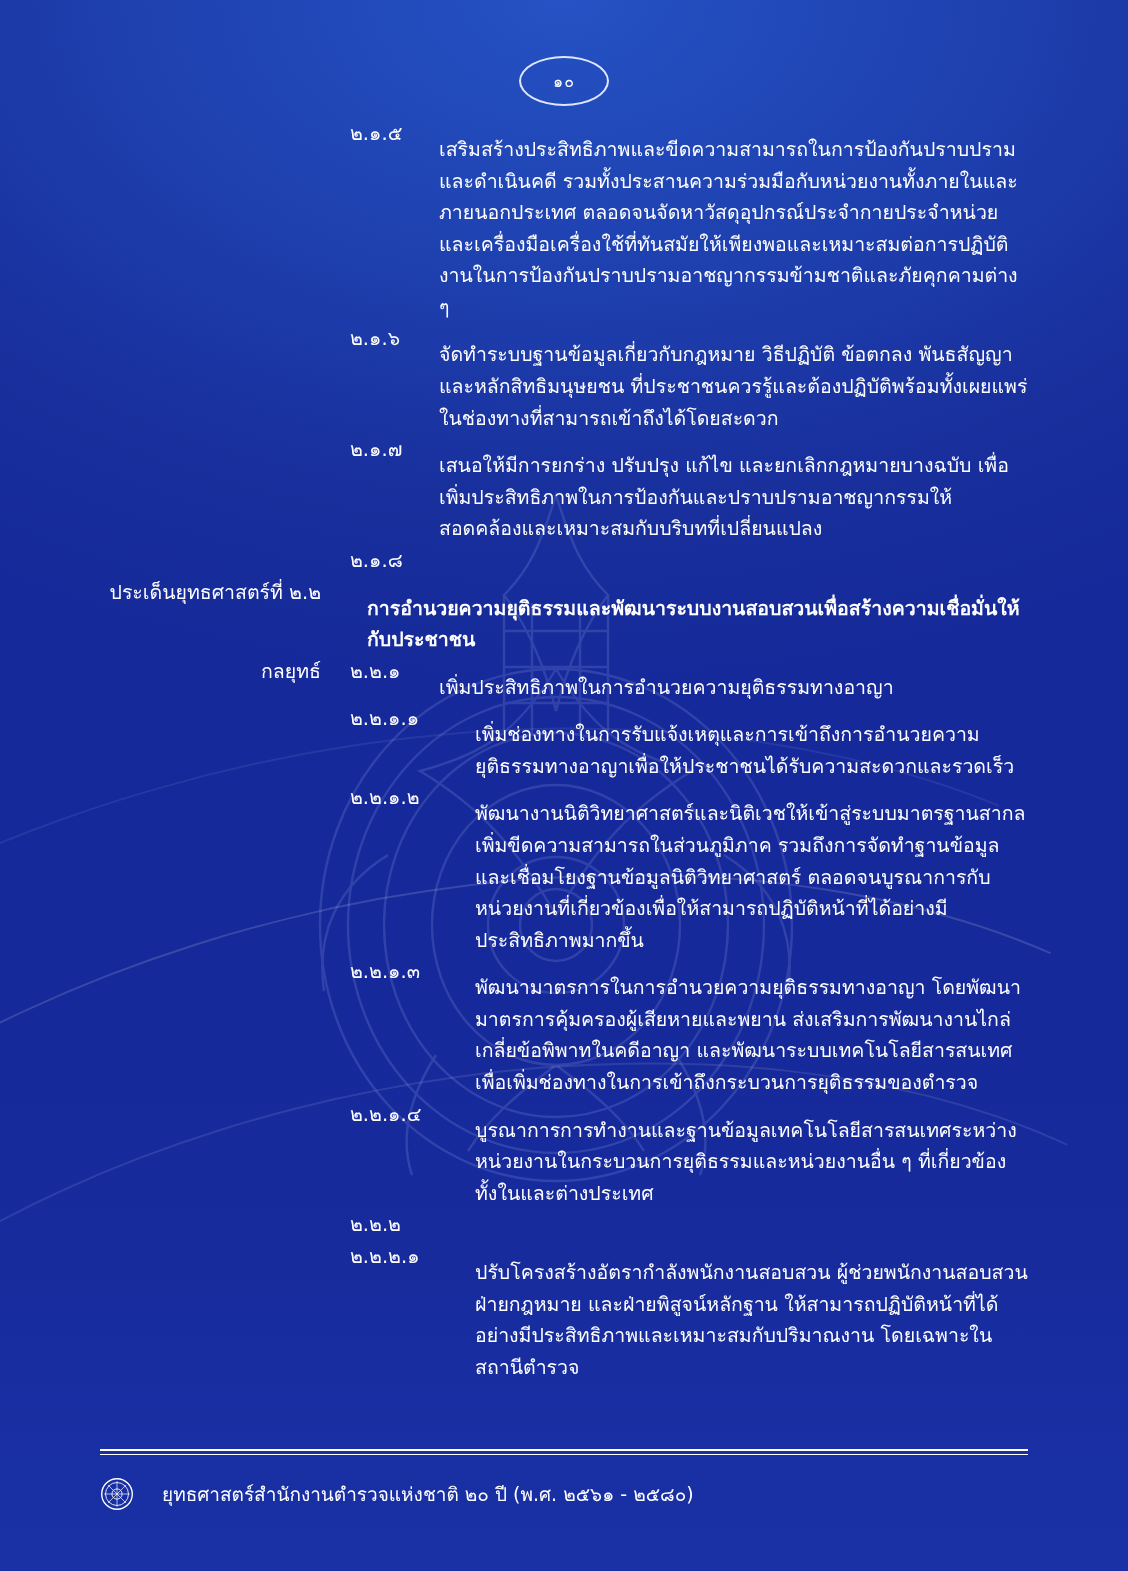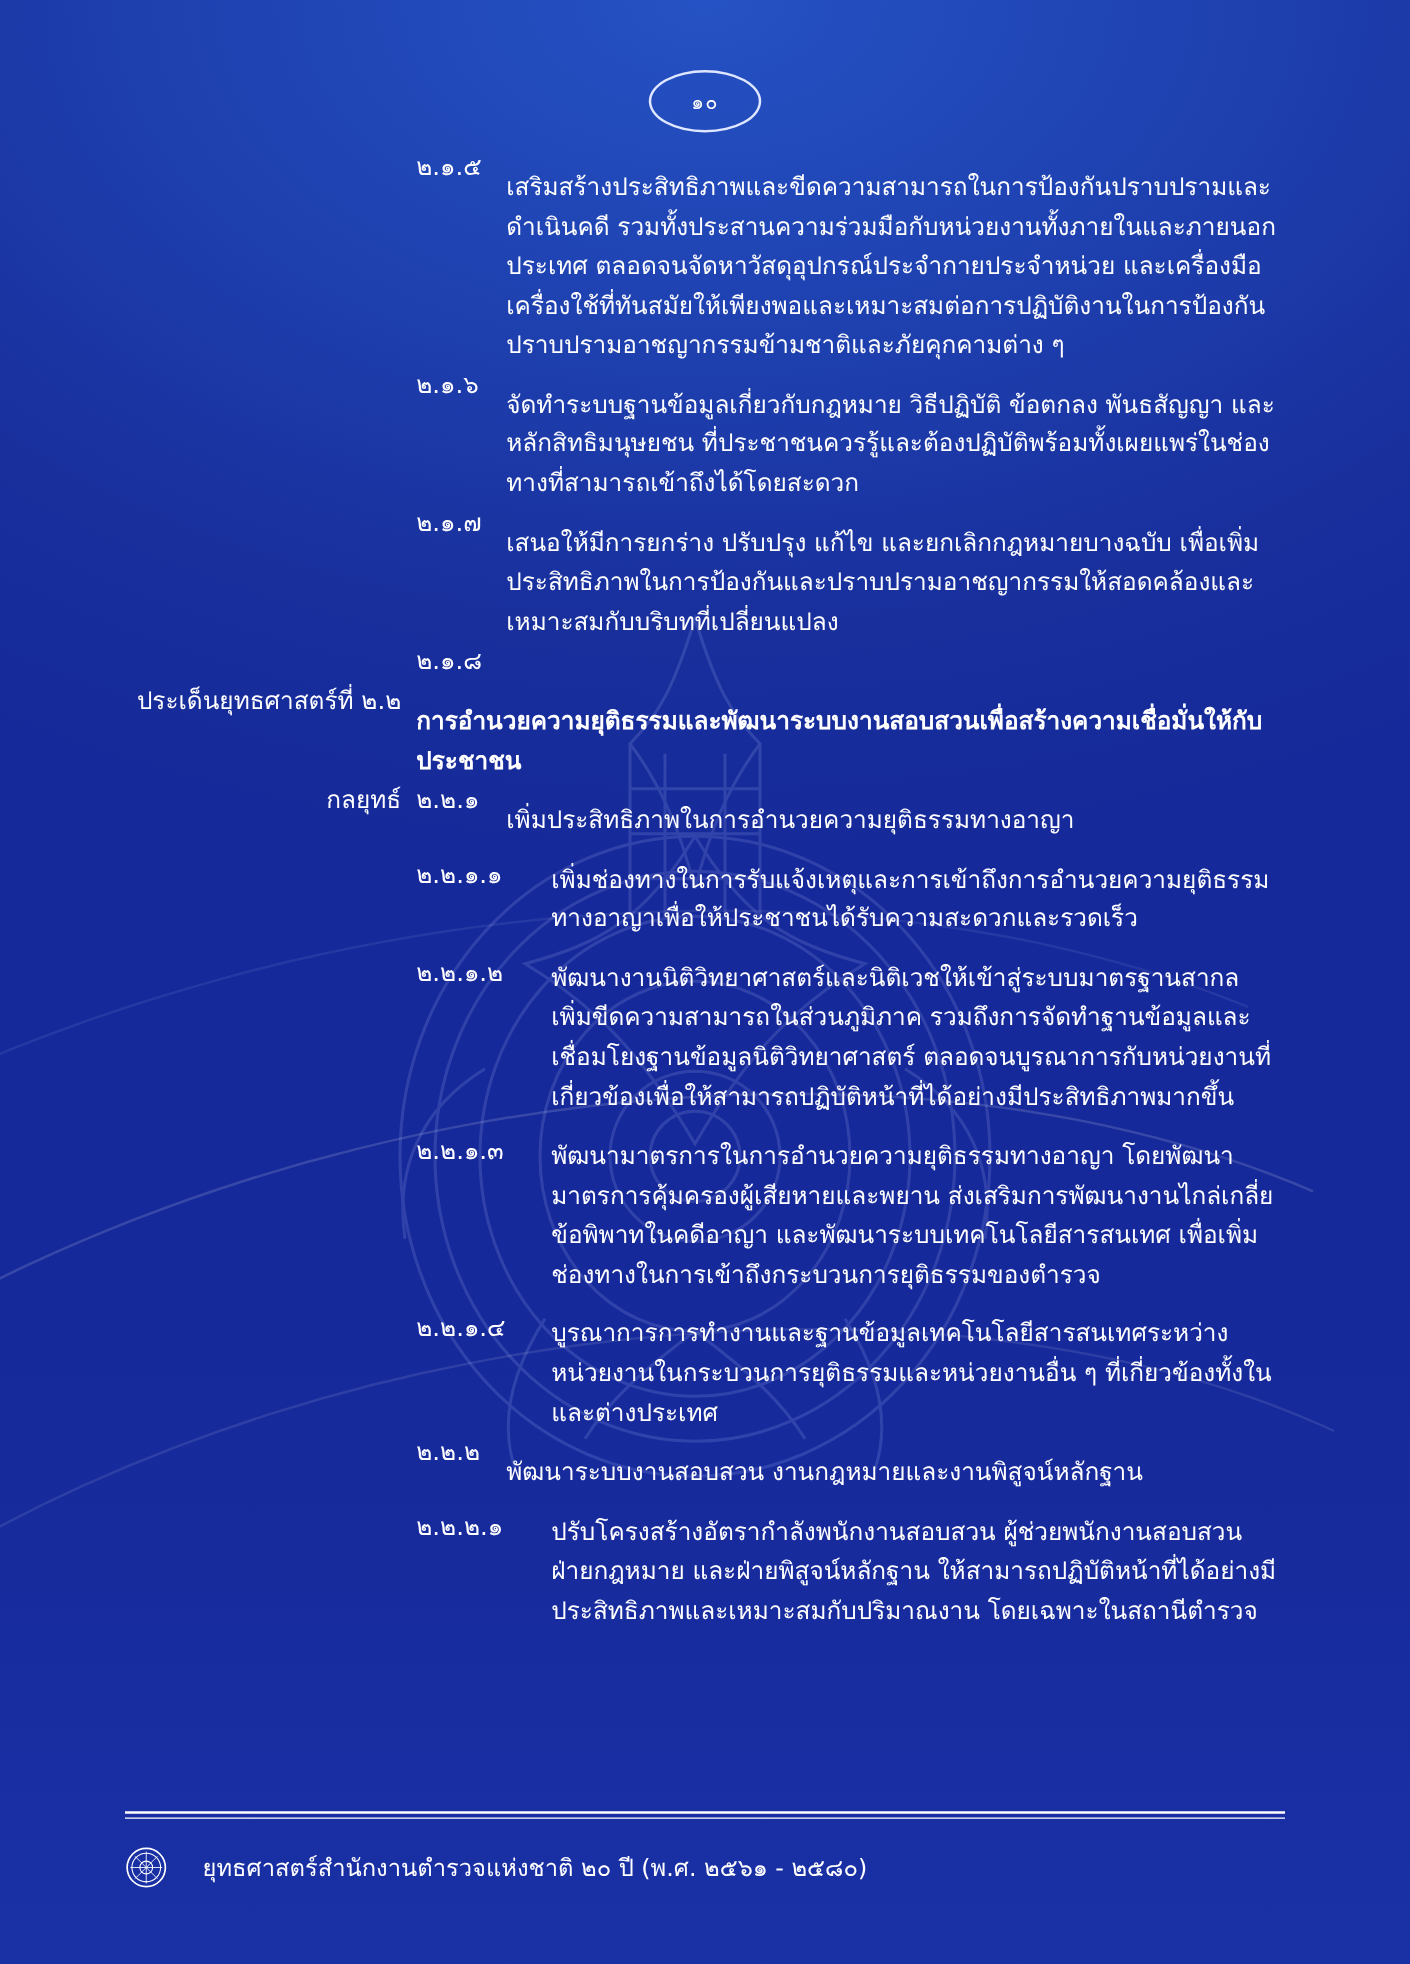--- a/index.html
+++ b/index.html
@@ -86,35 +86,36 @@
     left: 78px;
     top: 118px;
     width: 950px;
     color: #ffffff;
     font-size: 19.5px;
     line-height: 1.62;
   }
   .row {
     display: flex;
     align-items: flex-start;
+    gap: 17px;
   }
   .label-col {
     width: 255px;
     flex: 0 0 255px;
     text-align: right;
     padding-right: 12px;
     box-sizing: border-box;
     white-space: nowrap;
   }
   .num {
     flex: 0 0 auto;
     white-space: nowrap;
   }
   .num.lvl2 { width: 72px; }
-  .num.lvl3 { width: 108px; margin-top: 12px; }
+  .num.lvl3 { width: 108px; }
   .text {
     flex: 1 1 auto;
     margin-top: 16px;
   }
   .bold { font-weight: normal; }
   .heading-text {
     font-weight: bold;
   }
 
   
@@ -231,21 +232,20 @@
 
   <div class="row">
     <div class="label-col"></div>
     <div class="num lvl3">๒.๒.๑.๔</div>
     <div class="text">บูรณาการการทำงานและฐานข้อมูลเทคโนโลยีสารสนเทศระหว่างหน่วยงานในกระบวนการยุติธรรมและหน่วยงานอื่น ๆ ที่เกี่ยวข้องทั้งในและต่างประเทศ</div>
   </div>
 
   <div class="row">
     <div class="label-col"></div>
     <div class="num lvl2">๒.๒.๒</div>
-    <div class="text">พัฒนาระบบงานสอบสวน งานกฎหมายและงานพิสูจน์หลักฐาน</div>
   </div>
 
   <div class="row">
     <div class="label-col"></div>
     <div class="num lvl3">๒.๒.๒.๑</div>
     <div class="text">ปรับโครงสร้างอัตรากำลังพนักงานสอบสวน ผู้ช่วยพนักงานสอบสวน ฝ่ายกฎหมาย และฝ่ายพิสูจน์หลักฐาน ให้สามารถปฏิบัติหน้าที่ได้อย่างมีประสิทธิภาพและเหมาะสมกับปริมาณงาน โดยเฉพาะในสถานีตำรวจ</div>
   </div>
 
 </div>
 

